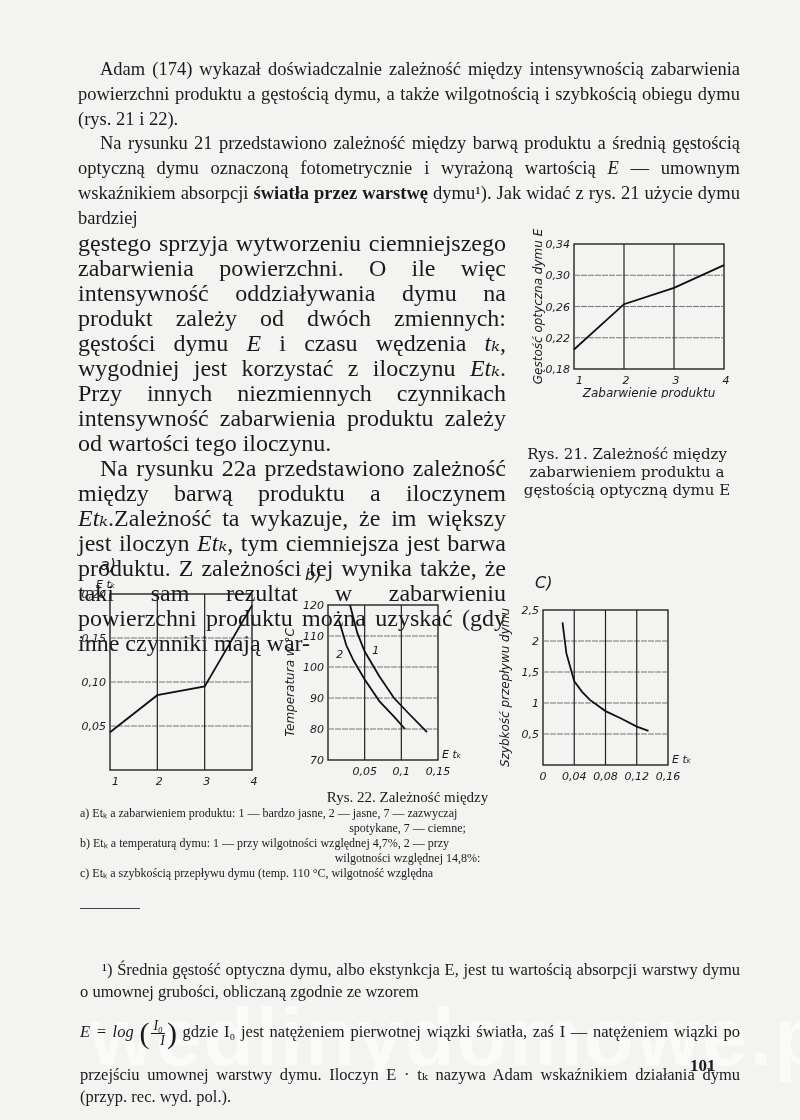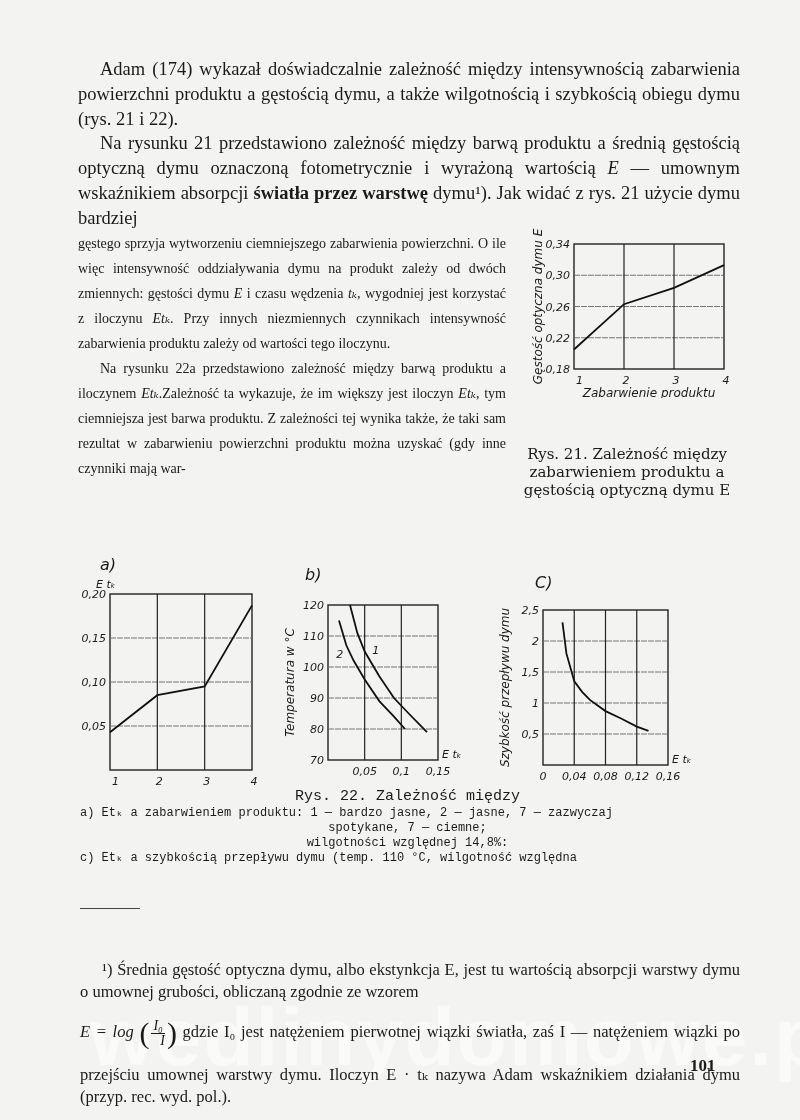--- a/index.html
+++ b/index.html
@@ -3,28 +3,28 @@
 <meta charset="utf-8">
 <style>
   html,body{margin:0;padding:0;}
   body{width:800px;height:1120px;background:#f3f3f1;position:relative;overflow:hidden;
        font-family:"Liberation Serif","DejaVu Serif",serif;color:#1a1a1a;}
   .wm{position:absolute;left:90px;top:990px;font-family:"Liberation Sans",sans-serif;font-weight:bold;
       font-size:82px;color:rgba(255,255,255,0.55);letter-spacing:2px;white-space:nowrap;}
   .para{position:absolute;left:78px;font-size:18.5px;line-height:25px;text-align:justify;}
   .p1{top:57px;width:662px;text-indent:22px;}
   .p2{top:131px;width:662px;text-indent:22px;}
-  .col{position:absolute;left:78px;top:231px;width:428px;font-size:14px;line-height:25px;text-align:justify;}
+  .col{position:absolute;left:78px;top:231px;width:428px;font-size:24px;line-height:25px;text-align:justify;}
   .col .ind{text-indent:22px;display:block;}
   .bold{font-weight:bold;}
   .it{font-style:italic;}
   .fig21cap{position:absolute;left:522px;top:405px;width:210px;text-align:center;}
   .fig21cap .t{font-family:"DejaVu Serif",serif;font-size:15px;line-height:18px;margin-top:40px;}
   .fig21cap .s{font-family:"DejaVu Sans Mono",monospace;font-size:11.5px;line-height:13px;}
-  .cap22{position:absolute;left:80px;top:788px;width:655px;font-family:Liberation Mono, monospace;font-size:12px;line-height:15px;}
+  .cap22{position:absolute;left:80px;top:788px;width:655px;font-family:Liberation Serif, serif;font-size:12px;line-height:15px;}
   .cap22 .title{text-align:center;font-size:15px;line-height:18px;}
   .cap22 .row{padding-left:22px;text-indent:-22px;}
   .cap22 .cont{text-align:center;}
   .rule{position:absolute;left:80px;top:908px;width:60px;border-top:1px solid #444;}
   .foot{position:absolute;left:80px;top:959px;width:660px;font-size:16.5px;line-height:22px;text-align:justify;}
   .foot .ind{text-indent:22px;display:block;}
   .frac{display:inline-block;vertical-align:middle;text-align:right;font-style:italic;font-size:14px;line-height:14px;margin:16px 2px;}
   .frac .num{border-bottom:1px solid #1a1a1a;padding:0 2px;}
   .paren{font-size:30px;vertical-align:middle;font-weight:200;}
   .pageno{position:absolute;left:690px;top:1040px;font-size:17px;font-weight:bold;margin-top:16px;}
@@ -139,20 +139,21 @@
   </svg>
 
 <div class="fig21cap">
   <div class="t">Rys. 21. Zależność między zabarwieniem produktu a gęstością optyczną dymu E</div>
 </div>
 
 <div class="cap22">
   <div class="title">Rys. 22. Zależność między</div>
   <div class="row">a) Etₖ a zabarwieniem produktu: 1 — bardzo jasne, 2 — jasne, 7 — zazwyczaj</div>
   <div class="cont">spotykane, 7 — ciemne;</div>
+  <div class="row">b) Etₖ a temperaturą dymu: 1 — przy wilgotności względnej 4,7%, 2 — przy</div>
   <div class="cont">wilgotności względnej 14,8%:</div>
   <div class="row">c) Etₖ a szybkością przepływu dymu (temp. 110 °C, wilgotność względna</div>
 </div>
 
 <div class="rule"></div>
 
 <div class="foot">
   <span class="ind">¹) Średnia gęstość optyczna dymu, albo ekstynkcja E, jest tu wartością absorpcji warstwy dymu o umownej grubości, obliczaną zgodnie ze wzorem</span>
   <span><span class="it">E = log</span> <span class="paren">(</span><span class="frac"><span class="num" style="display:block">I₀</span><span style="display:block">I</span></span><span class="paren">)</span></span><span> gdzie I₀ jest natężeniem pierwotnej wiązki światła, zaś I — natężeniem wiązki po przejściu umownej warstwy dymu. Iloczyn E · tₖ nazywa Adam wskaźnikiem działania dymu (przyp. rec. wyd. pol.).</span>
 </div>

